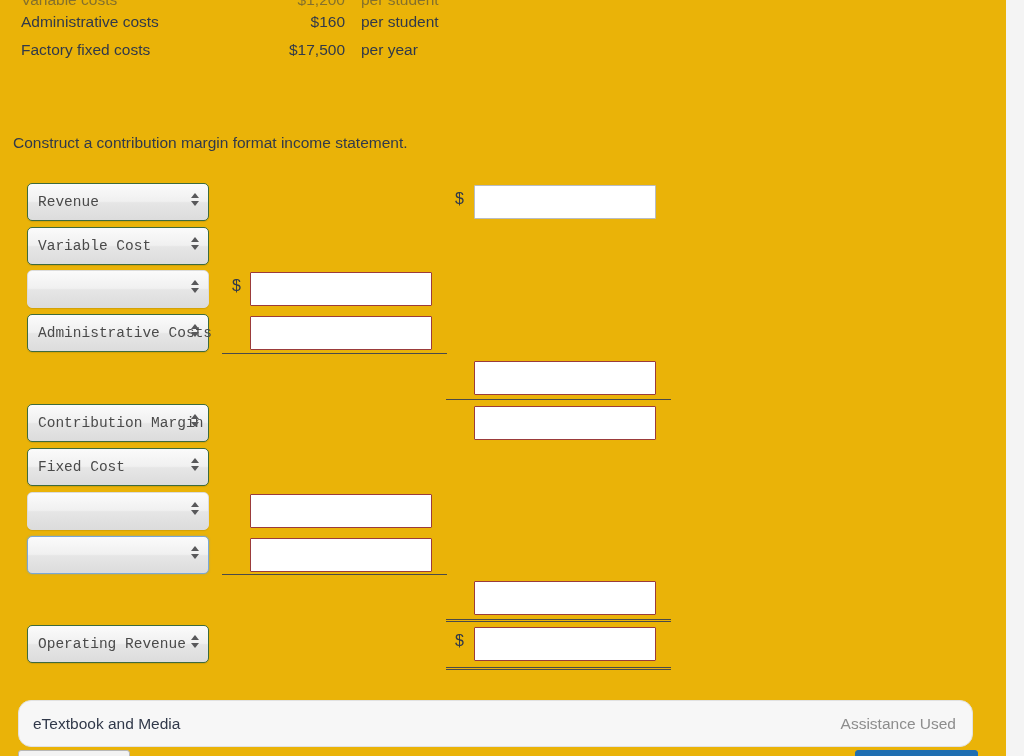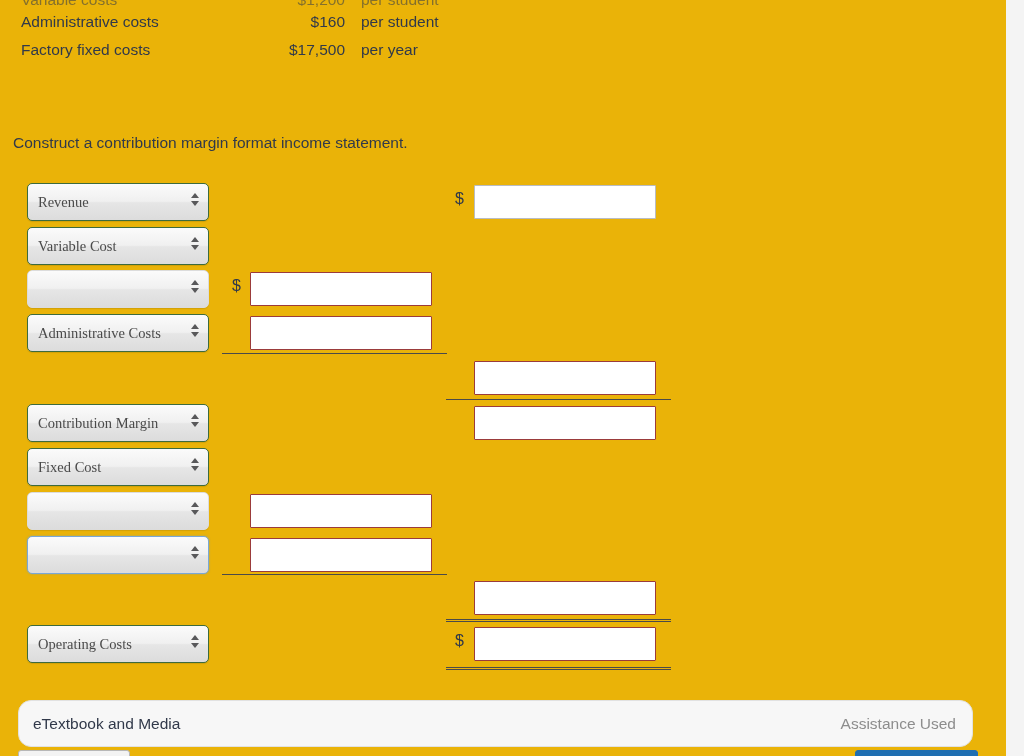--- a/index.html
+++ b/index.html
@@ -97,21 +97,21 @@
   }
   .sel {
     width: 182px;
     height: 38px;
     border-radius: 5px;
     border: 1px solid #c9c9c9;
     background: linear-gradient(to bottom, #fbfbfb 0%, #f0f0f0 48%, #e6e6e6 52%, #dcdcdc 100%);
     box-shadow: 0 1px 1px rgba(0,0,0,0.10);
     position: relative;
     cursor: pointer;
-    font-family: Liberation Serif, serif;
+    font-family: Liberation Mono, monospace;
   }
   .sel.correct { border: 1px solid #3d6b3d; }
   .sel.blank   { border: 1px solid #dcdcdc; }
   .sel.focused { border: 1px solid #7aa8d6; box-shadow: 0 0 2px rgba(110,160,210,0.7); }
   .sel .sel-text {
     position: absolute;
     left: 10px;
     top: 0;
     line-height: 36px;
     font-size: 14.5px;
@@ -382,21 +382,21 @@
 
       <div class="row" style="top:396px;">
         <input class="inp col-b" type="text" value="" style="">
       </div>
 
       <div class="rule b dbl" style="top:439px;"></div>
 
       <div class="row" style="top:442px;">
         <div class="sel-wrap">
           <div class="sel correct">
-            <span class="sel-text">Operating Costs</span>
+            <span class="sel-text">Operating Revenue</span>
             <span class="spinner">
               <i class="up"></i>
                 <i class="down"></i>
             </span>
           </div>
         </div>
         <span class="dollar b">$</span>
         <input class="inp col-b" type="text" value="" style="">
       </div>
 

